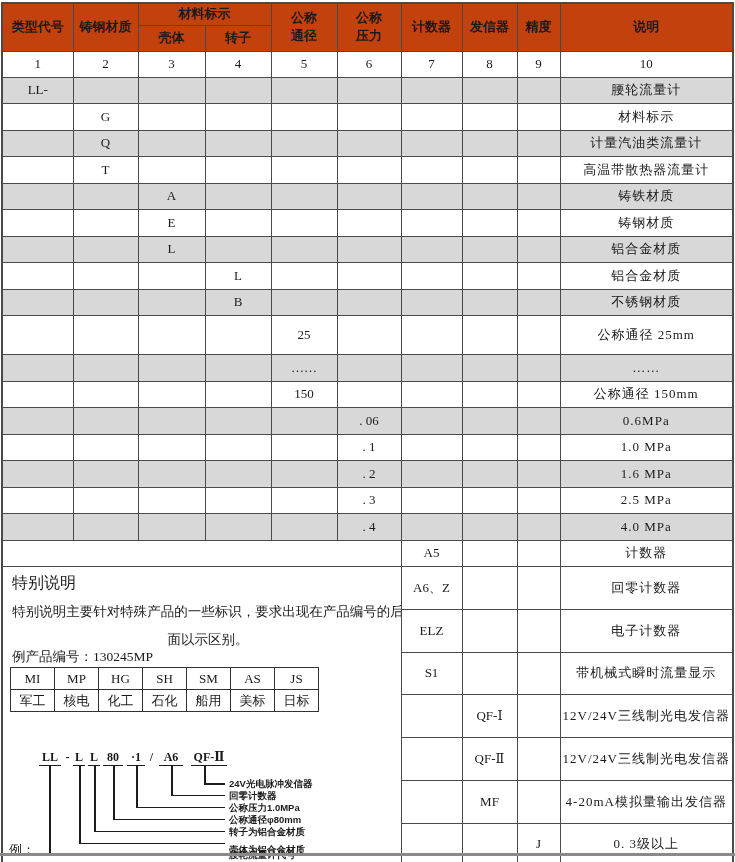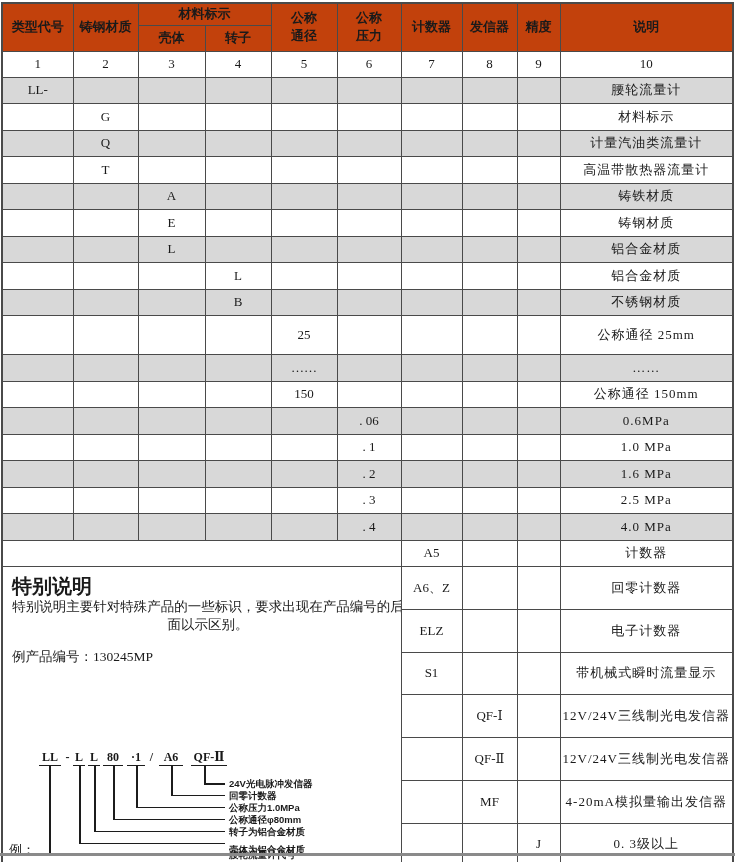--- a/index.html
+++ b/index.html
@@ -19,22 +19,22 @@
     background:#c2410c;font-weight:bold;
     font-family:"Liberation Sans","DejaVu Sans",sans-serif;
   }
   tr.hrow1{height:22px;} tr.hrow2{height:26px;} tr.numrow{height:26px;background:#ffffff;}
   tr.shaded td{background:#d8d8d8;}
   td.desc{letter-spacing:1px;}
   td.special{
     vertical-align:top;text-align:left;position:relative;background:#ffffff;
   }
   .sp-wrap{position:relative;width:100%;height:298px;}
-  .sp-title{position:absolute;left:9px;top:6px;font-size:20px;font-weight:bold;}
-  .sp-body{position:absolute;left:9px;top:31px;width:392px;font-size:13.5px;line-height:18px;}
+  .sp-title{position:absolute;left:9px;top:6px;font-size:16px;}
+  .sp-body{position:absolute;left:9px;top:31px;width:392px;font-size:13.5px;line-height:28px;}
   .sp-example{position:absolute;left:9px;top:81px;font-size:13.5px;}
   table.mini{position:absolute;left:7px;top:100px;border-collapse:collapse;table-layout:fixed;}
   table.mini td{
     border:1px solid #333333;width:43px;height:21px;text-align:center;
     font-size:13px;padding:0;
   }
   .diagram{position:absolute;left:0;top:0;width:100%;height:100%;}
   .eg{position:absolute;left:6px;top:274px;font-size:13px;}
   .tok{
     position:absolute;top:183px;height:15px;line-height:15px;text-align:center;
@@ -309,20 +309,42 @@
           <td class="code"></td>
           <td class="code"></td>
           <td class="desc">计数器</td>
         </tr>
         <tr style="height: 42.6px;">
           <td class="special" colspan="6" rowspan="7">
   <div class="sp-wrap">
     <div class="sp-title">特别说明</div>
     <div class="sp-body">特别说明主要针对特殊产品的一些标识，要求出现在产品编号的后面以示区别。</div>
     <div class="sp-example">例产品编号：130245MP</div>
+    <table class="mini">
+      <tbody>
+                  <tr>
+                    <td>MI</td>
+                    <td>MP</td>
+                    <td>HG</td>
+                    <td>SH</td>
+                    <td>SM</td>
+                    <td>AS</td>
+                    <td>JS</td>
+                  </tr>
+                  <tr>
+                    <td>军工</td>
+                    <td>核电</td>
+                    <td>化工</td>
+                    <td>石化</td>
+                    <td>船用</td>
+                    <td>美标</td>
+                    <td>日标</td>
+                  </tr>
+                </tbody>
+    </table>
     <div class="diagram">
       <span class="eg">例：</span>
     <span class="tok u" style="left: 36px; width: 22px;">LL</span>
                 <span class="tok" style="left: 60px; width: 9px;">-</span>
                 <span class="tok u" style="left: 70px; width: 12px;">L</span>
                 <span class="tok u" style="left: 85px; width: 12px;">L</span>
                 <span class="tok u" style="left: 100px; width: 20px;">80</span>
                 <span class="tok u" style="left: 124px; width: 18px;">·1</span>
                 <span class="tok" style="left: 144px; width: 9px;">/</span>
                 <span class="tok u" style="left: 156px; width: 24px;">A6</span>

